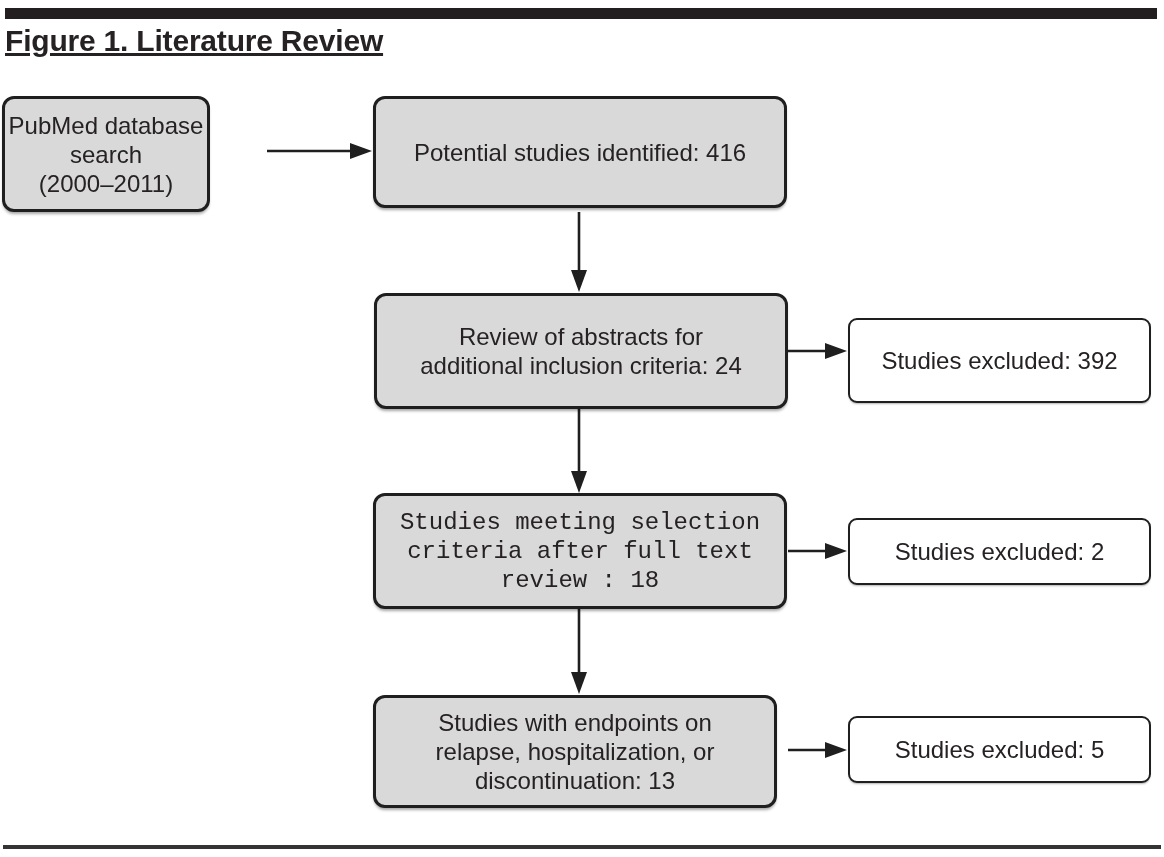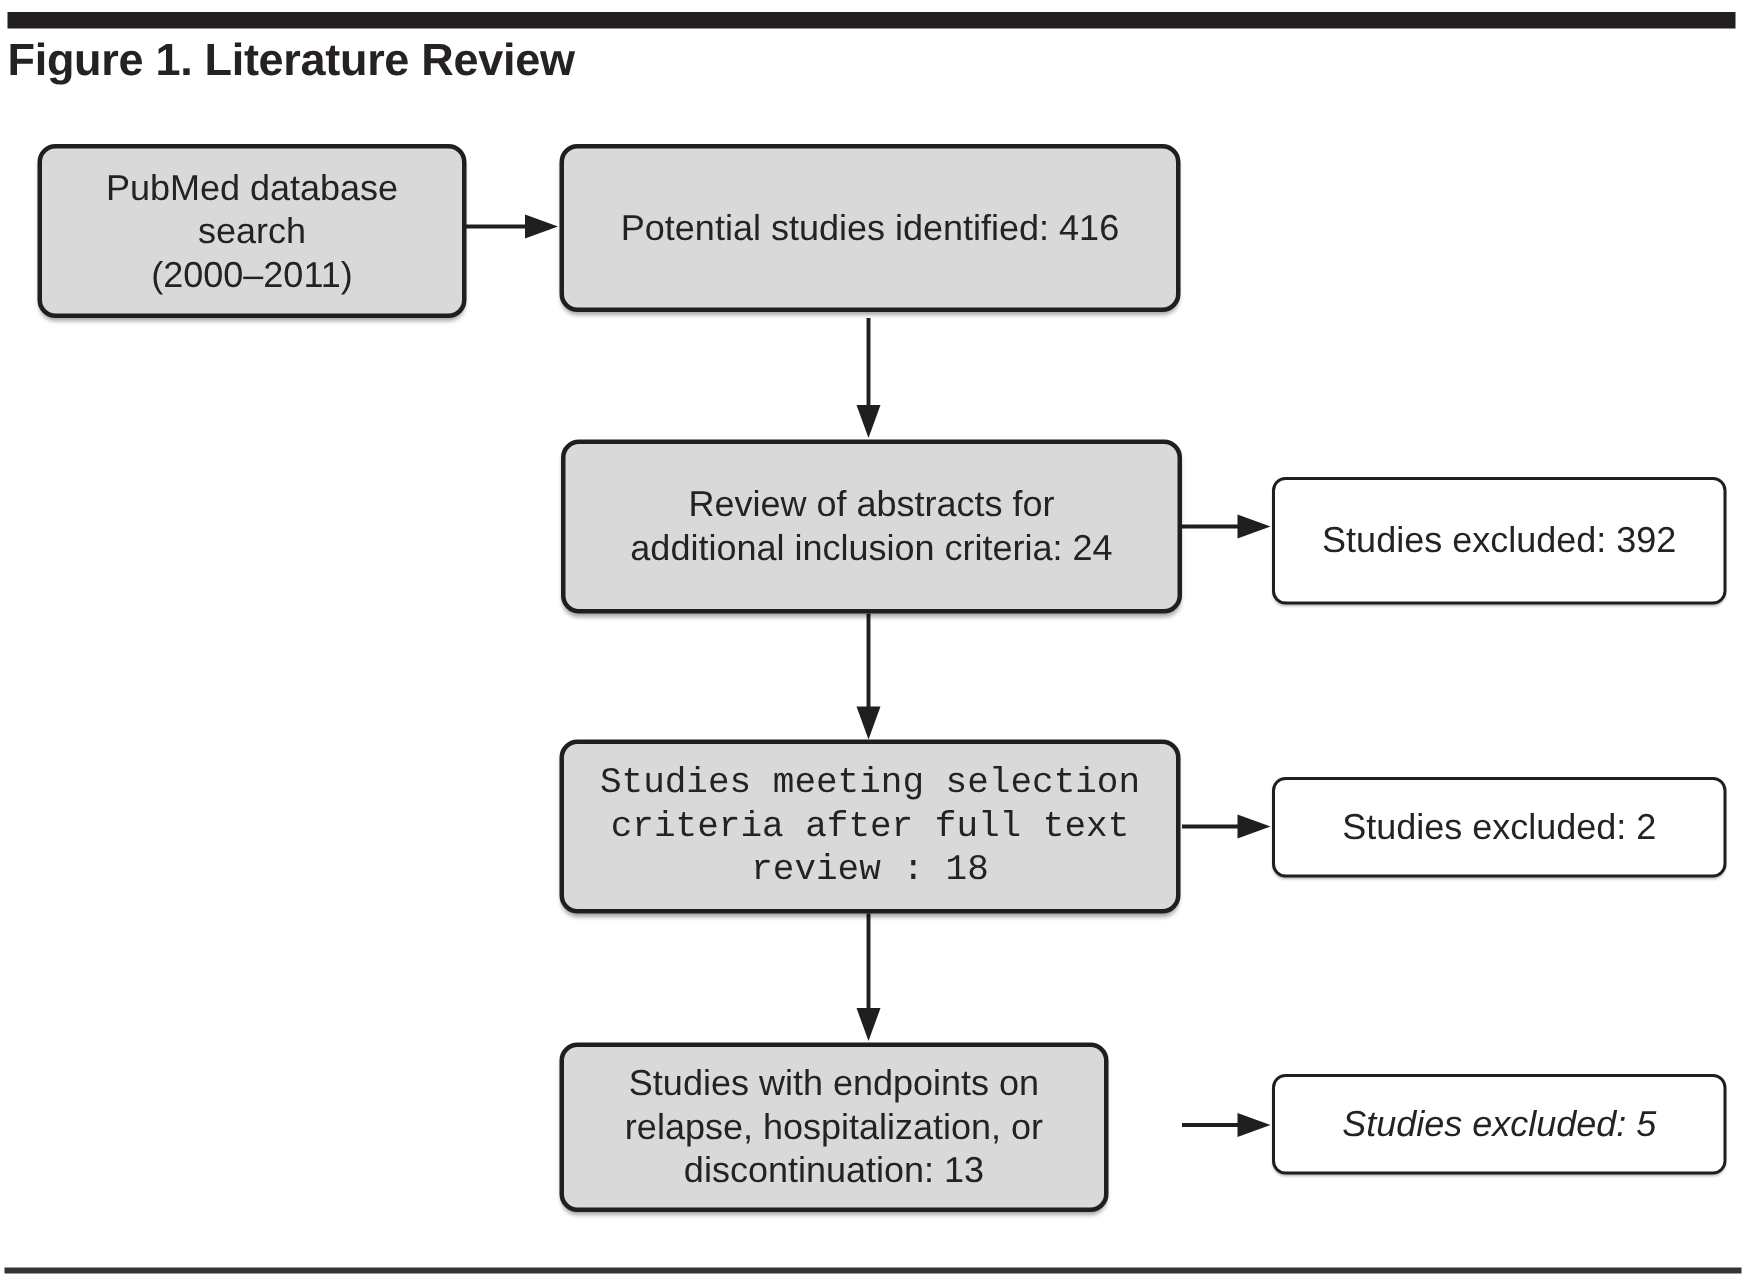--- a/index.html
+++ b/index.html
@@ -36,20 +36,21 @@
     background: #343434;
   }
   .figure-title {
     position: absolute;
     left: 5px; top: 24px;
     font-size: 30px;
     font-weight: 700;
     letter-spacing: -0.2px;
     color: var(--text-color);
     white-space: nowrap;
+    text-decoration: underline;
   }
   .node {
     position: absolute;
     display: flex;
     align-items: center;
     justify-content: center;
     text-align: center;
     font-size: 24px;
     line-height: 29px;
     white-space: pre-line;
@@ -60,28 +61,28 @@
     border: 3px solid var(--box-border);
     border-radius: 12px;
     box-shadow: 0 3px 3px -1px rgba(0,0,0,0.35);
   }
   .node.excluded {
     background: var(--excluded-fill);
     border: 2.5px solid var(--box-border);
     border-radius: 9px;
     box-shadow: 0 2px 2px -1px rgba(0,0,0,0.3);
   }
-  .box-source     { left: 25px;  top: 96px;  width: 286px; height: 116px; }
+  .box-source     { left: 2px;  top: 96px;  width: 208px; height: 116px; }
   .box-identified { left: 373px; top: 96px;  width: 414px; height: 112px; }
   .box-abstracts  { left: 374px; top: 293px; width: 414px; height: 116px; }
   .box-fulltext   { left: 373px; top: 493px; width: 414px; height: 116px; font-family: Liberation Mono, monospace; }
-  .box-endpoints  { left: 373px; top: 695px; width: 366px; height: 113px; }
+  .box-endpoints  { left: 373px; top: 695px; width: 404px; height: 113px; }
   .box-excluded-1 { left: 848px; top: 318px; width: 303px; height: 85px; }
   .box-excluded-2 { left: 848px; top: 518px; width: 303px; height: 67px; }
-  .box-excluded-3 { left: 848px; top: 716px; width: 303px; height: 67px; font-style: italic; }
+  .box-excluded-3 { left: 848px; top: 716px; width: 303px; height: 67px; }
   svg.arrows {
     position: absolute;
     left: 0; top: 0;
     width: 1164px; height: 857px;
     pointer-events: none;
   }
   .arrow-line { stroke: var(--line-color); stroke-width: 2.6; }
   .arrow-head { fill: var(--line-color); stroke: none; }
 </style>
 </head>

